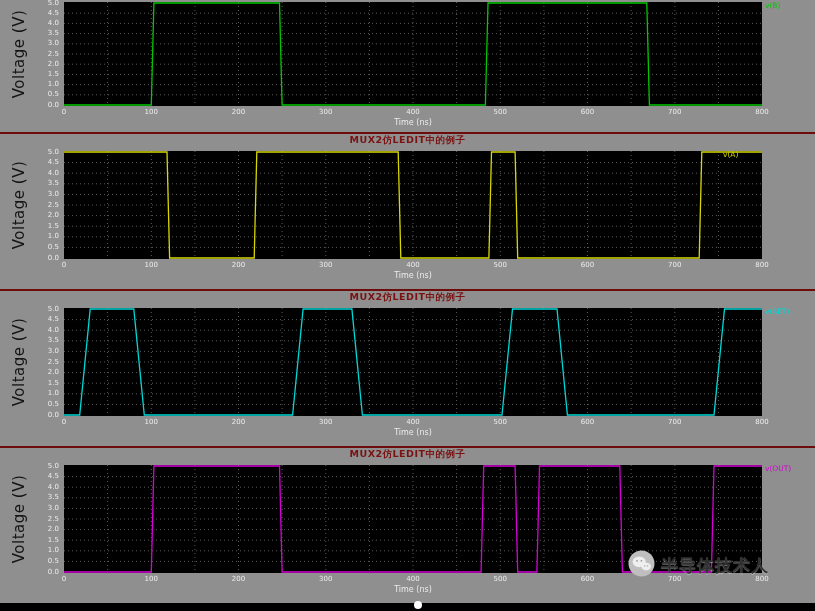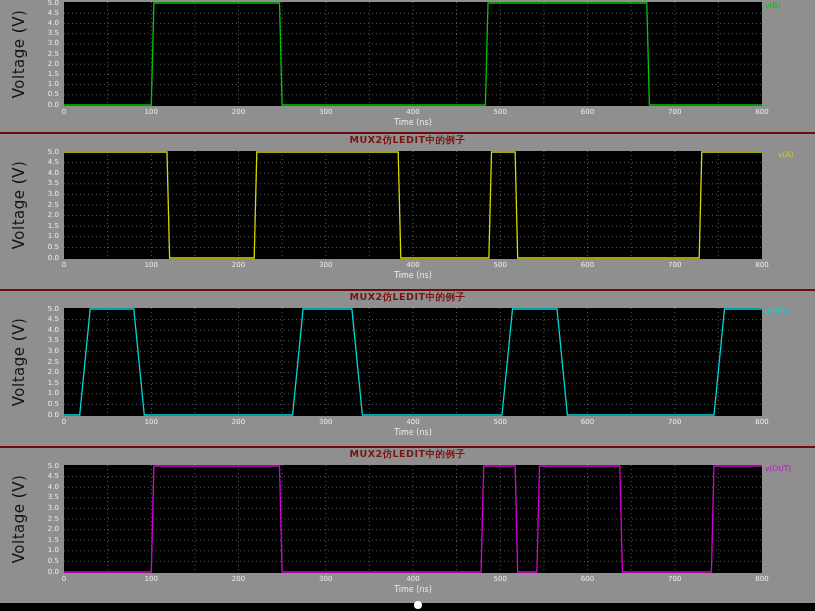--- a/index.html
+++ b/index.html
@@ -135,21 +135,21 @@
           <line x1="0" y1="85.8" x2="698" y2="85.8" stroke="#5a5a5a" stroke-width="1" stroke-dasharray="1 3"></line>
           <line x1="0" y1="75.2" x2="698" y2="75.2" stroke="#5a5a5a" stroke-width="1" stroke-dasharray="1 3"></line>
           <line x1="0" y1="64.6" x2="698" y2="64.6" stroke="#5a5a5a" stroke-width="1" stroke-dasharray="1 3"></line>
           <line x1="0" y1="54.0" x2="698" y2="54.0" stroke="#5a5a5a" stroke-width="1" stroke-dasharray="1 3"></line>
           <line x1="0" y1="43.4" x2="698" y2="43.4" stroke="#5a5a5a" stroke-width="1" stroke-dasharray="1 3"></line>
           <line x1="0" y1="32.8" x2="698" y2="32.8" stroke="#5a5a5a" stroke-width="1" stroke-dasharray="1 3"></line>
           <line x1="0" y1="22.2" x2="698" y2="22.2" stroke="#5a5a5a" stroke-width="1" stroke-dasharray="1 3"></line>
           <line x1="0" y1="11.6" x2="698" y2="11.6" stroke="#5a5a5a" stroke-width="1" stroke-dasharray="1 3"></line>
           <polyline points="0.0,1.0 103.0,1.0 105.6,107.0 190.2,107.0 192.8,1.0 334.2,1.0 336.8,107.0 424.9,107.0 427.5,1.0 451.1,1.0 453.7,107.0 635.2,107.0 637.8,1.0 698.0,1.0" fill="none" stroke="#d8d800" stroke-width="1.3"></polyline>
         </svg></div>
-    <span class="trace-label" style="color: rgb(216, 216, 0); left: 778px; top: 3px;">v(A)</span>
+    <span class="trace-label" style="color: rgb(216, 216, 0); left: 723px; top: 3px;">v(A)</span>
     <div class="xticks" style="left: 64px; top: 114px; width: 698px;">
         <span style="left: 0px;">0</span>
         <span style="left: 87.25px;">100</span>
         <span style="left: 174.5px;">200</span>
         <span style="left: 261.75px;">300</span>
         <span style="left: 349px;">400</span>
         <span style="left: 436.25px;">500</span>
         <span style="left: 523.5px;">600</span>
         <span style="left: 610.75px;">700</span>
         <span style="left: 698px;">800</span>
@@ -276,14 +276,28 @@
         <span style="left: 610.75px;">700</span>
         <span style="left: 698px;">800</span>
       </div>
     <div class="xlabel" style="left: 64px; width: 698px; top: 124px;">Time (ns)</div>
   </section>
 
   <div class="bottom-bar">
     <div class="bottom-dot"></div>
   </div>
 
+  <div class="watermark">
+    <span class="wm-logo">
+      <svg width="27" height="27" viewBox="0 0 27 27">
+        <circle cx="13.5" cy="13.5" r="13" fill="#bfbfbf"></circle>
+        <ellipse cx="11.2" cy="11.8" rx="6.6" ry="5.4" fill="#efefef"></ellipse>
+        <ellipse cx="18.2" cy="16.6" rx="4.7" ry="3.9" fill="#efefef"></ellipse>
+        <circle cx="9" cy="10.8" r="0.9" fill="#9a9a9a"></circle>
+        <circle cx="13.4" cy="10.8" r="0.9" fill="#9a9a9a"></circle>
+        <circle cx="16.8" cy="15.9" r="0.7" fill="#9a9a9a"></circle>
+        <circle cx="19.6" cy="15.9" r="0.7" fill="#9a9a9a"></circle>
+      </svg>
+    </span>
+    <span class="wm-text">半导体技术人</span>
+  </div>
 
 </div>
 
 </body></html>

